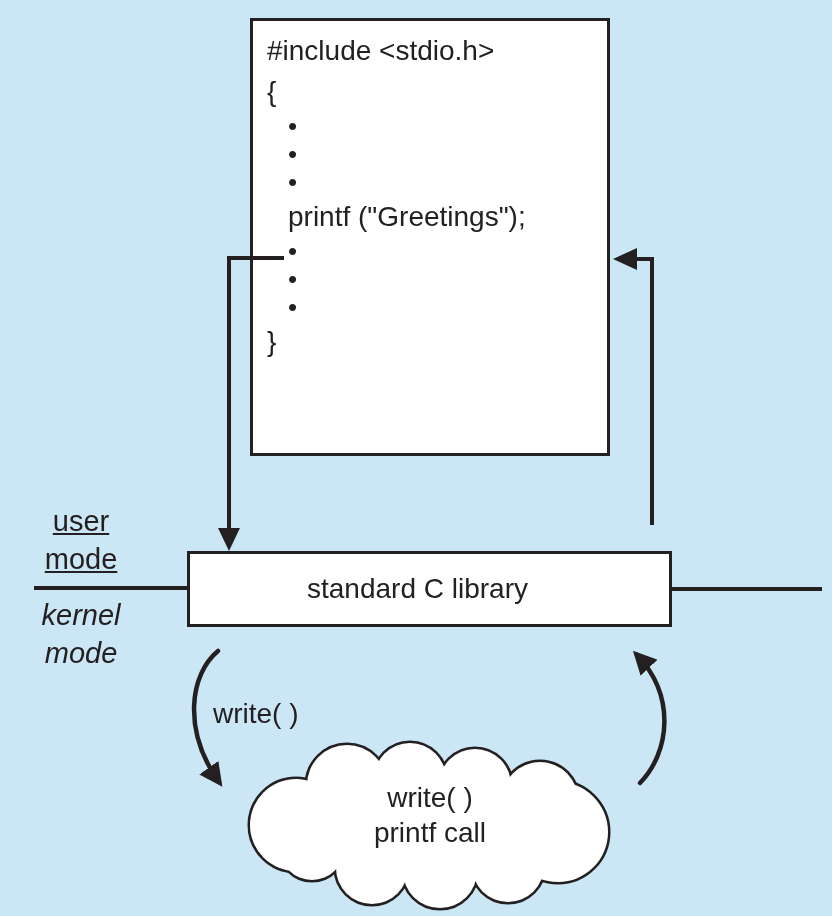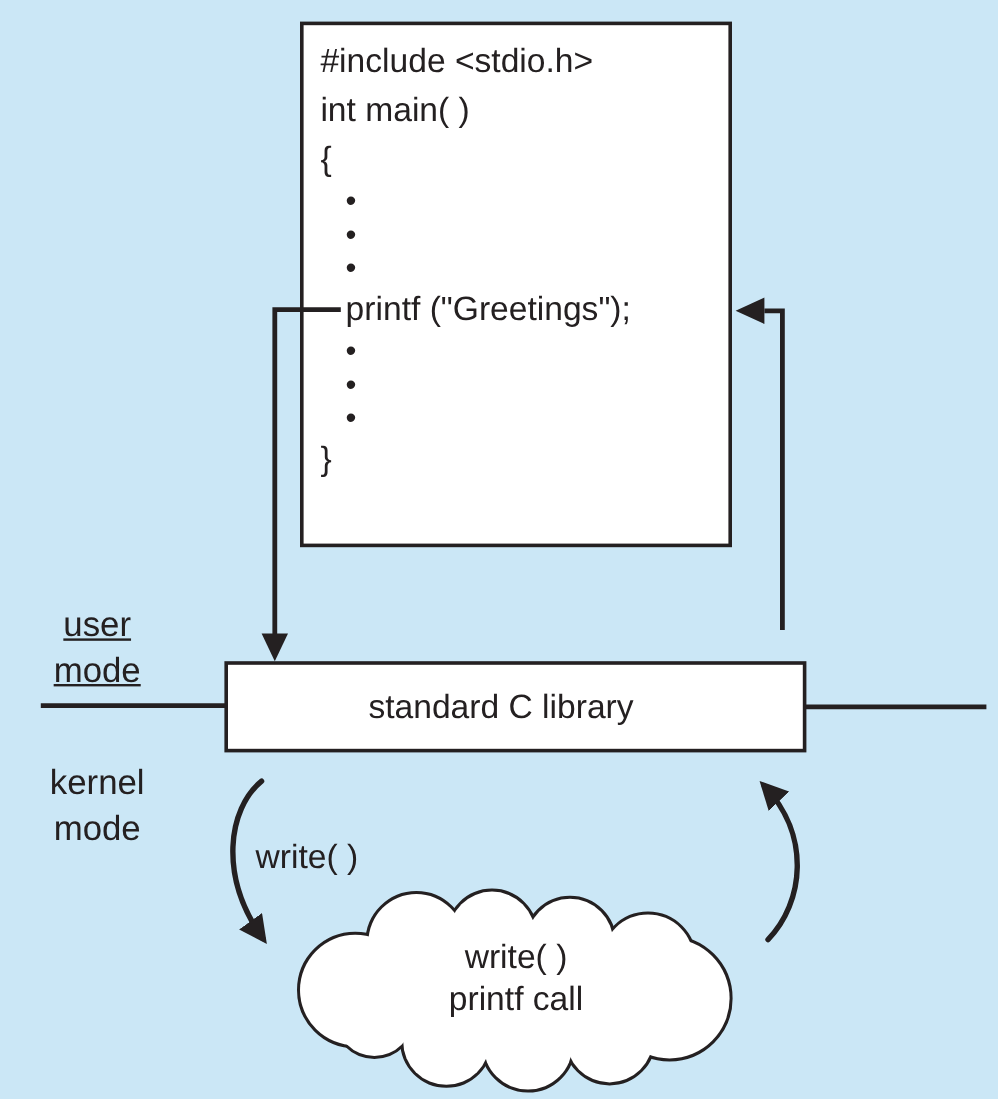--- a/index.html
+++ b/index.html
@@ -47,21 +47,21 @@
     margin-left: 21px;
   }
   
   .mode-label {
     width: 118px;
     text-align: center;
     font-size: 29px;
     line-height: 38px;
   }
   #user-mode-label  { left: 22px; top: 502px; text-decoration: underline; }
-  #kernel-mode-label{ left: 22px; top: 634px; }
+  #kernel-mode-label{ left: 22px; top: 596px; font-style: italic; }
   
   .library-label {
     left: 176px;
     top: 551px;
     width: 483px;
     height: 76px;
     display: flex;
     align-items: center;
     justify-content: center;
     font-size: 28px;
@@ -137,21 +137,20 @@
         <circle cx="440" cy="871" r="37"></circle>
         <circle cx="372" cy="868" r="36"></circle>
         <circle cx="312" cy="848" r="32"></circle>
         <ellipse cx="428" cy="824" rx="135" ry="58"></ellipse>
       </g>
     </g>
   </svg>
 
   <div class="overlay code-text">
     <div class="cl">#include &lt;stdio.h&gt;</div>
-    <div class="cl">int main( )</div>
     <div class="cl">{</div>
     <div class="cl dot ind">•</div>
     <div class="cl dot ind">•</div>
     <div class="cl dot ind">•</div>
     <div class="cl ind">printf ("Greetings");</div>
     <div class="cl dot ind">•</div>
     <div class="cl dot ind">•</div>
     <div class="cl dot ind">•</div>
     <div class="cl">}</div>
   </div>

